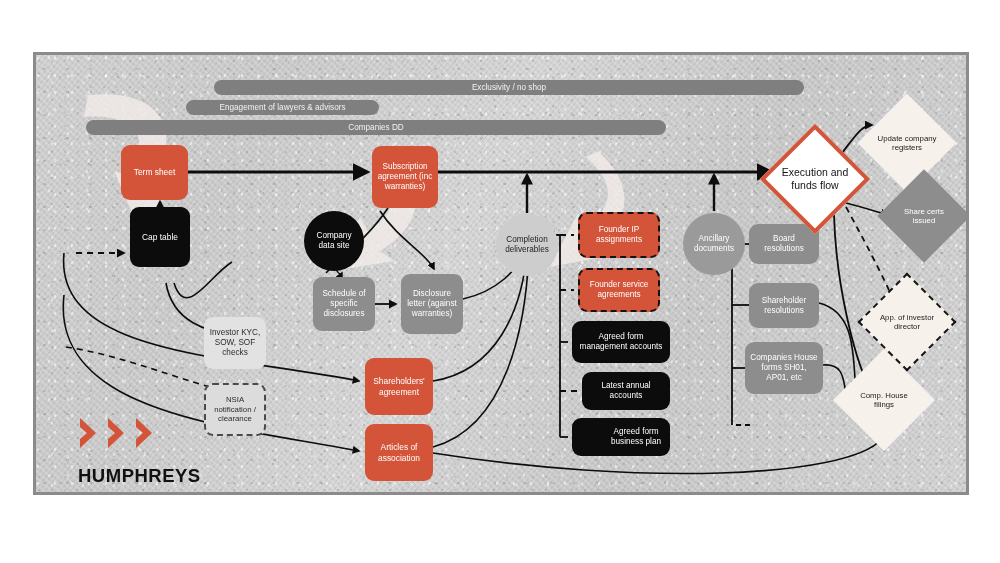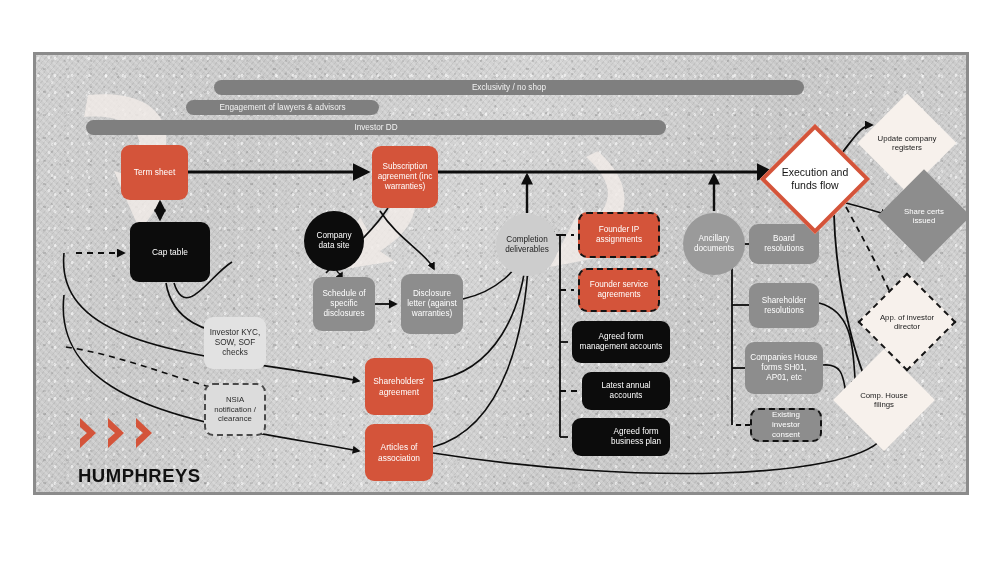--- a/index.html
+++ b/index.html
@@ -181,27 +181,27 @@
         <path d="M783 248 C 822 258 816 306 820 332" stroke-width="1.6" marker-end="url(#ahs)"></path>
 
         <path d="M787 310 C 812 308 806 332 812 344" stroke-width="1.6" marker-end="url(#ahs)"></path>
 
         <path d="M397 398 C 600 430 810 424 846 384" stroke-width="1.6" marker-end="url(#ahs)"></path>
       </g>
     </svg>
 
     <div class="bar" style="left:178px; top:25px; width:590px;">Exclusivity / no shop</div>
     <div class="bar" style="left:150px; top:45px; width:193px;">Engagement of lawyers &amp; advisors</div>
-    <div class="bar" style="left:50px; top:65px; width:580px;">Investor DD</div>
+    <div class="bar" style="left:50px; top:65px; width:580px;">Companies DD</div>
 
     <div class="node rbox orange" style="left:85px; top:90px; width:67px; height:55px; font-size:8.4px;">
       <span>Term sheet</span>
       </div>
 
-    <div class="node rbox black" style="left:94px; top:167px; width:80px; height:60px; font-size:8.4px;">
+    <div class="node rbox black" style="left:94px; top:152px; width:60px; height:60px; font-size:8.4px;">
       <span>Cap table</span>
       </div>
 
 
     <div class="node rbox lgrey" style="left:168px; top:262px; width:62px; height:52px; font-size:8.2px;">
       <span>Investor KYC, SOW, SOF checks</span>
       </div>
 
     <div class="node rbox lgrey dashed-grey" style="left:168px; top:328px; width:62px; height:53px; font-size:7.8px; background:#dcdcdc;">
       <span>NSIA notification / clearance</span>
@@ -264,23 +264,20 @@
       </div>
 
     <div class="node rbox grey" style="left:713px; top:228px; width:70px; height:45px; font-size:8.2px;">
       <span>Shareholder resolutions</span>
       </div>
 
     <div class="node rbox grey" style="left:709px; top:287px; width:78px; height:52px; font-size:8.2px;">
       <span>Companies House forms SH01, AP01, etc</span>
       </div>
 
-    <div class="node rbox grey dashed-black" style="left:714px; top:353px; width:72px; height:34px; font-size:8px;">
-      <span>Existing investor consent</span>
-      </div>
 
     <div class="diamond" style="left:740px; top:85px; width:78px; height:78px; font-size:10.5px; color:#141414;">
       <div class="dshape" style="background:#ffffff; border:4px solid #d4543a;"></div>
       <div class="dlabel">Execution and funds flow</div>
     </div>
 
     <div class="diamond" style="left:836px; top:53px; width:70px; height:70px; font-size:7.8px; color:#1c1c1c;">
       <div class="dshape" style="background:#f7f1ec;"></div>
       <div class="dlabel">Update company registers</div>
     </div>

